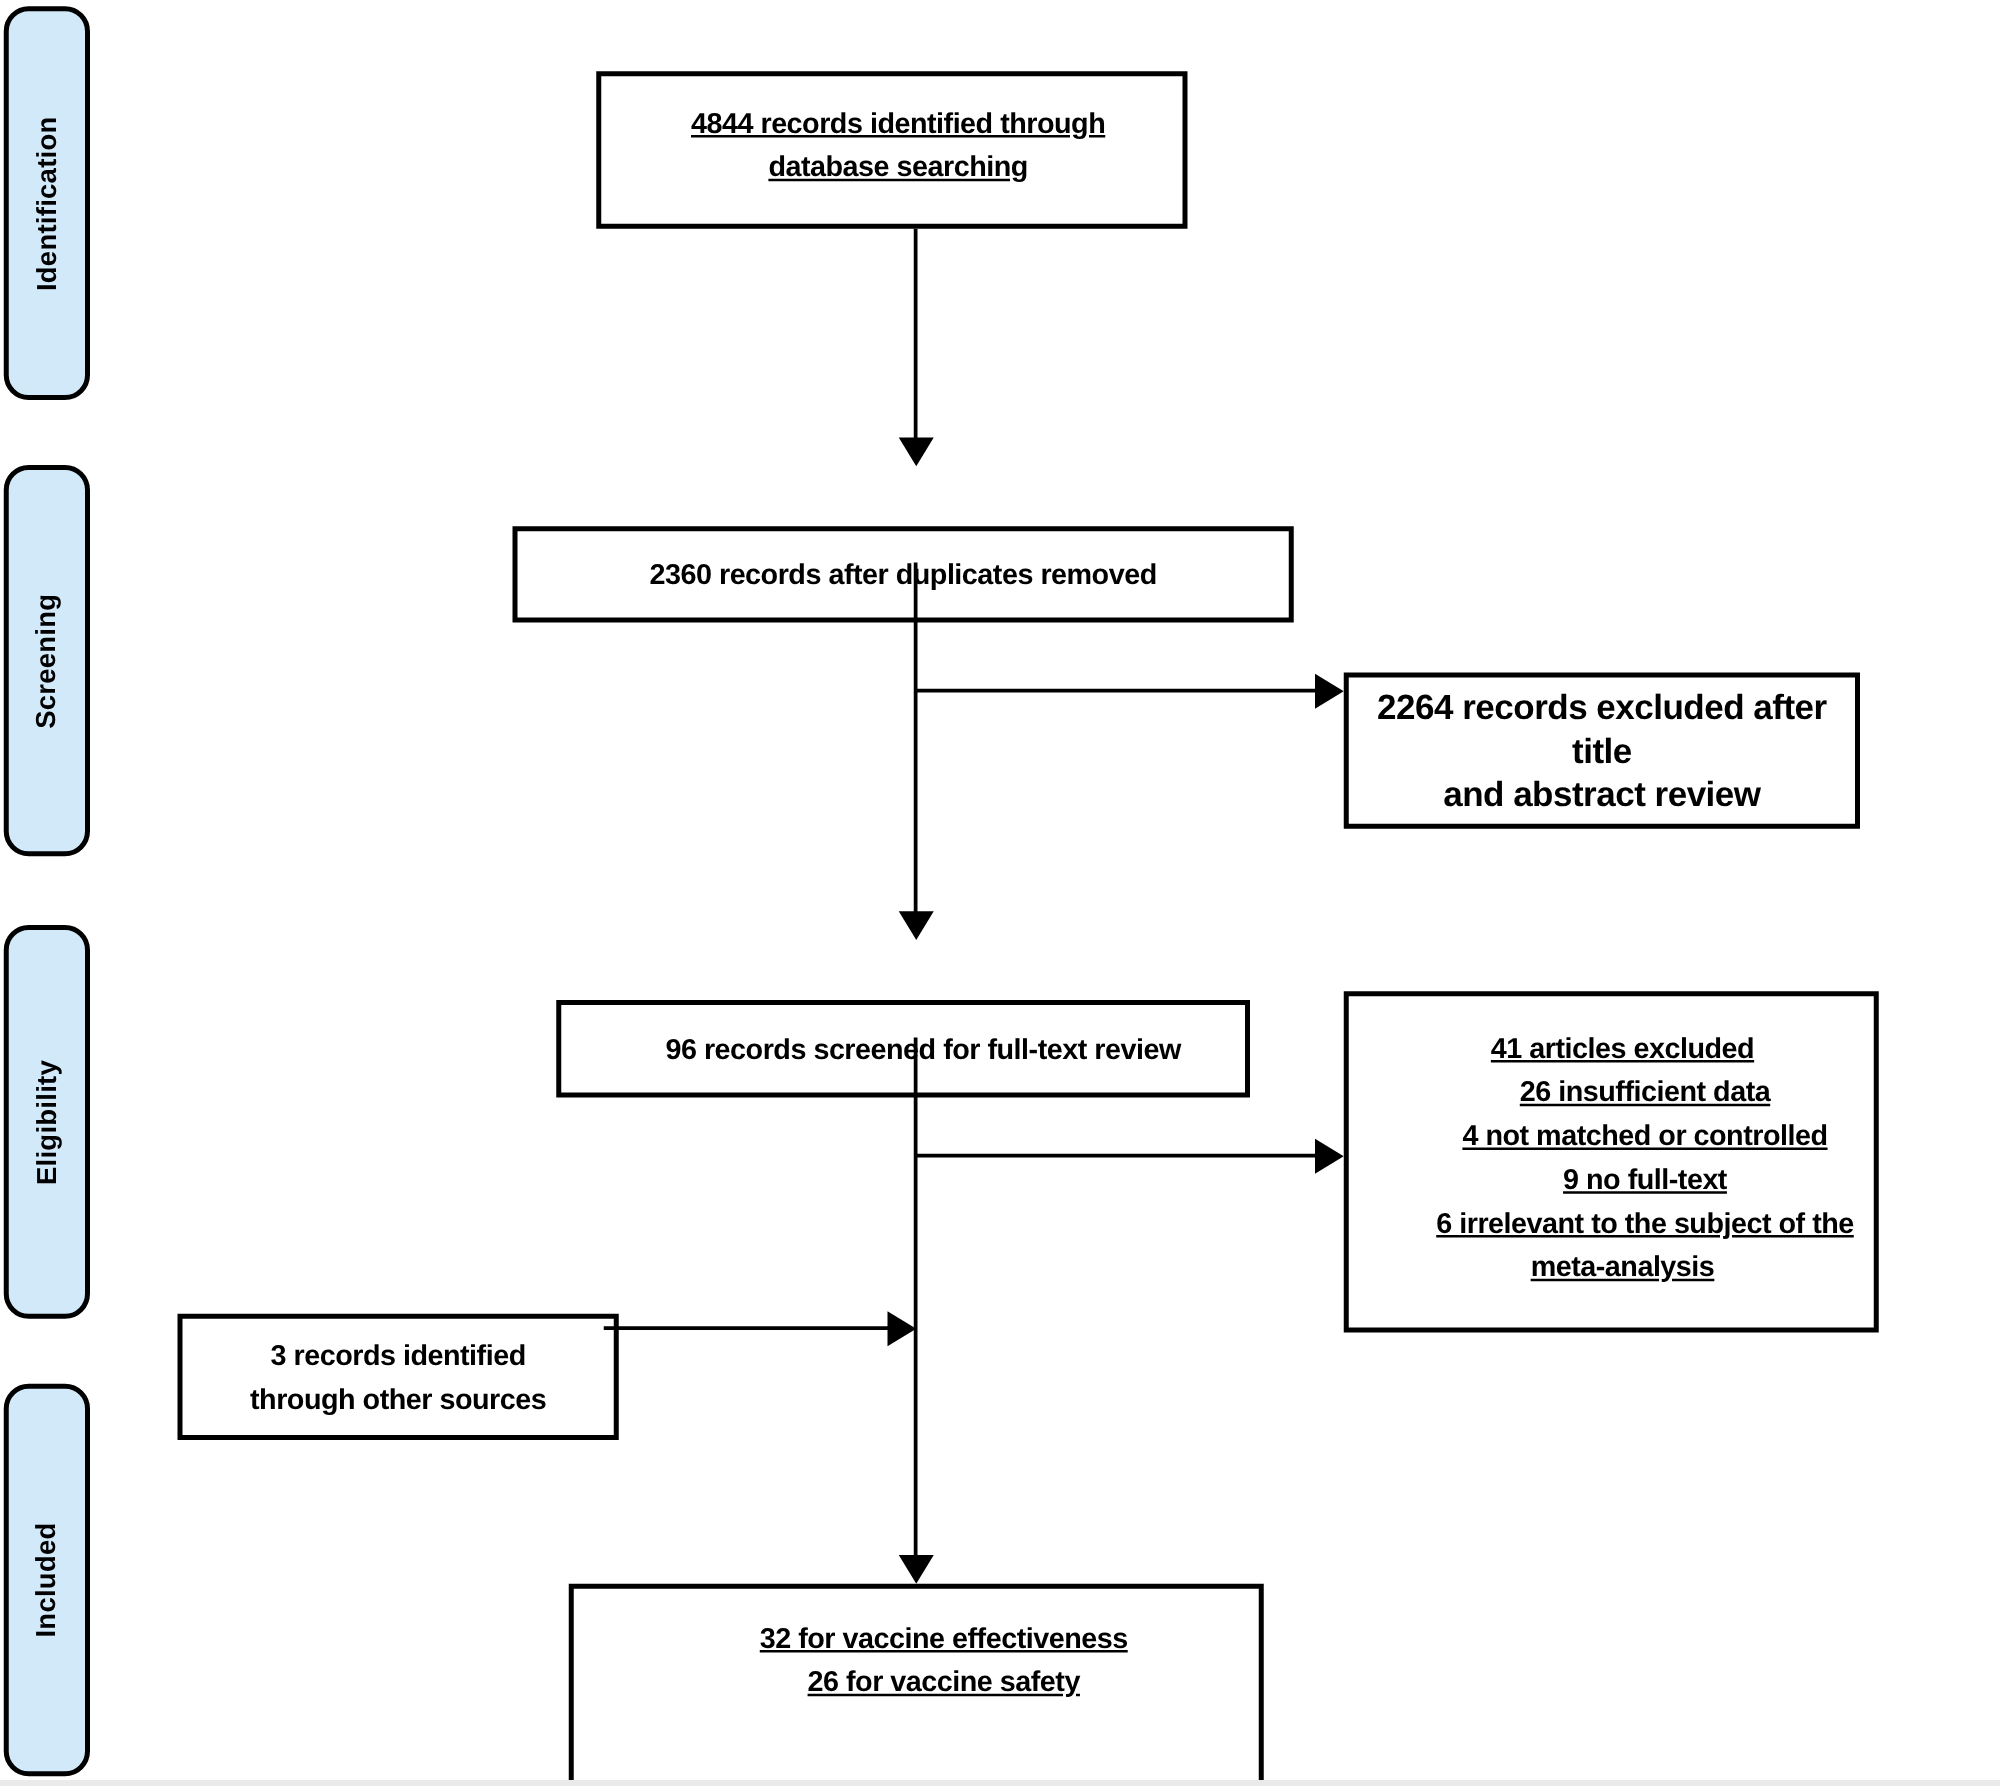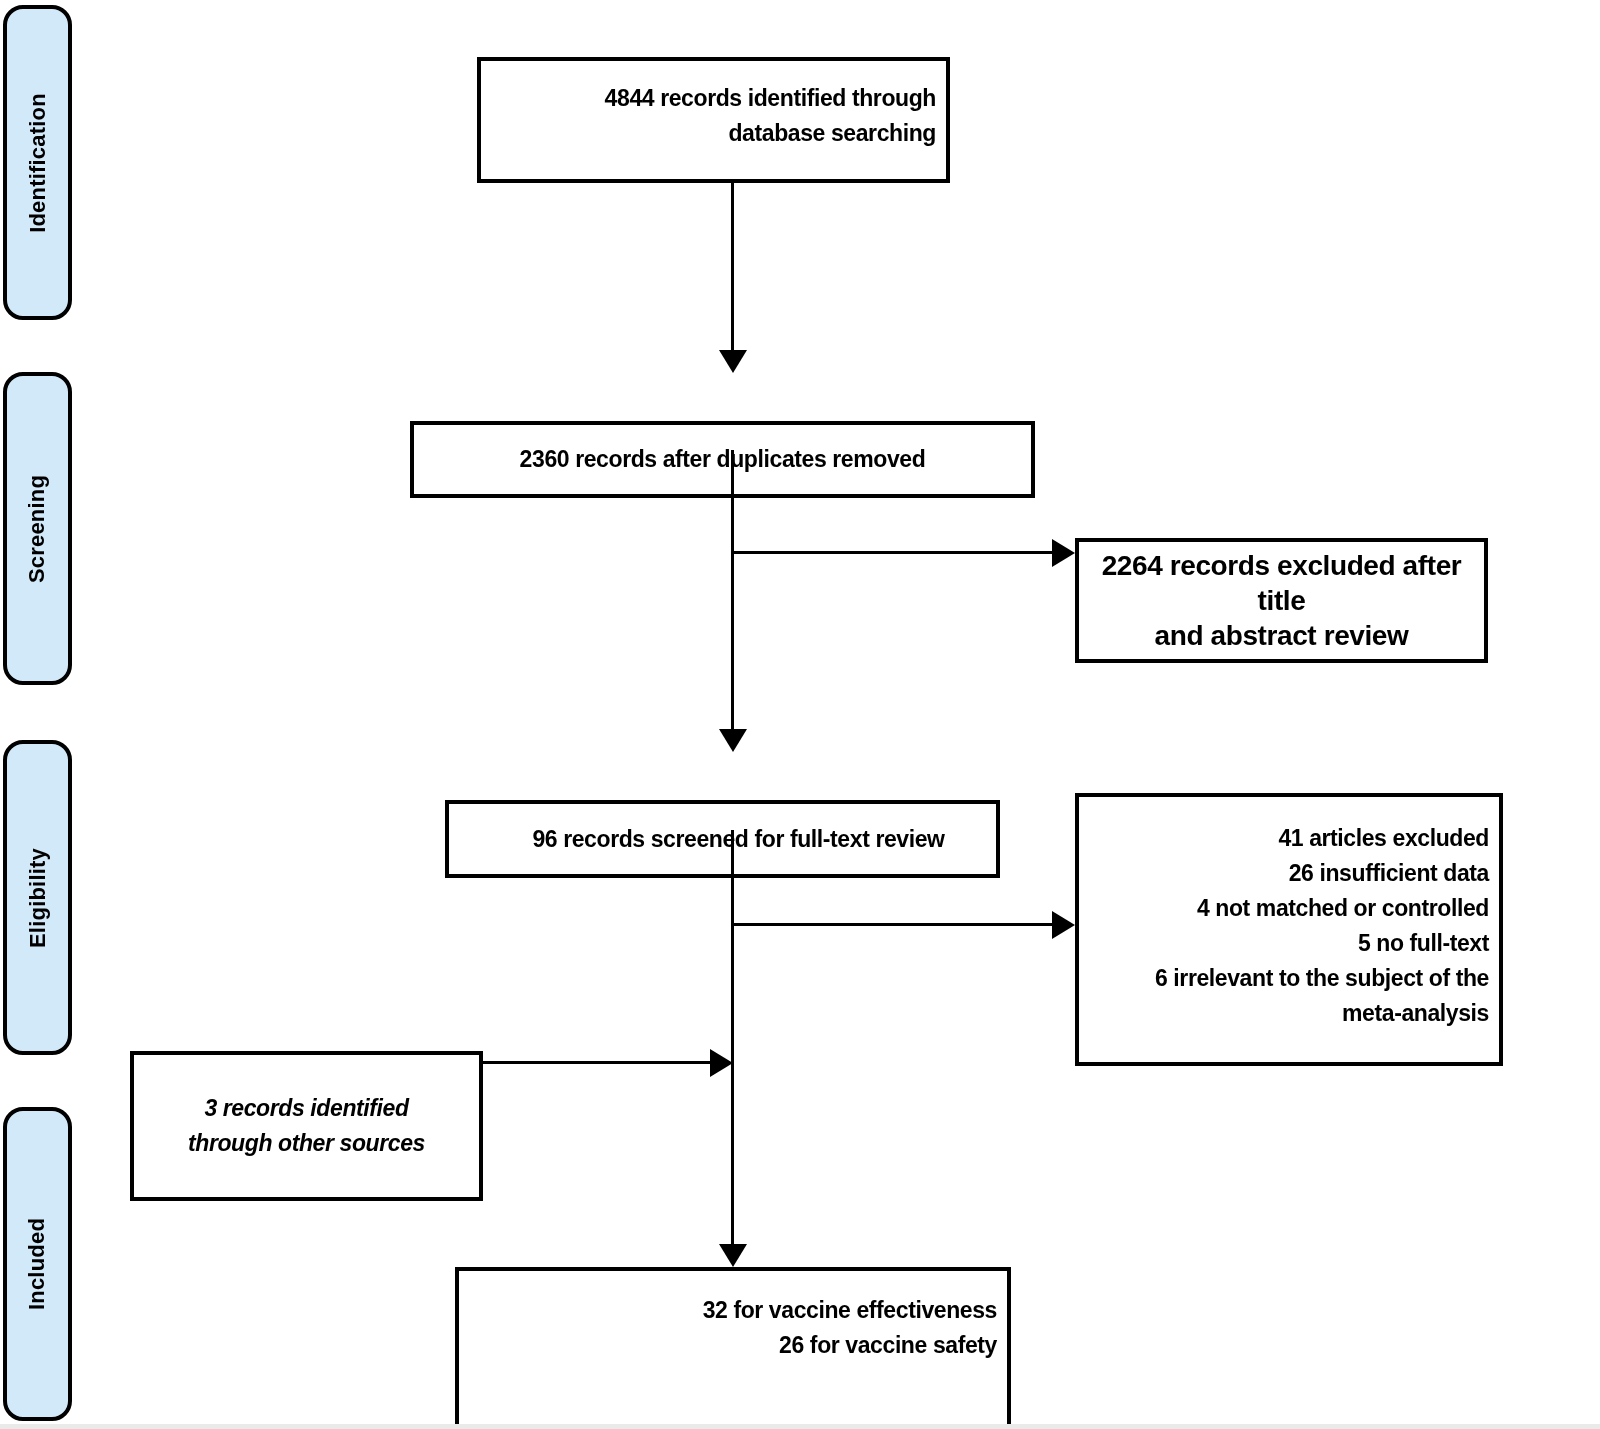--- a/index.html
+++ b/index.html
@@ -46,21 +46,21 @@
     line-height: 35px;
   }
   .fbox.centered {
     display: flex;
     flex-direction: column;
     align-items: center;
     justify-content: center;
     text-align: center;
     margin-top: 48px;
   }
-  .fbox.lefted { padding: 20px 10px 0 20px; text-align: right; }
+  .fbox.lefted { padding: 20px 10px 0 20px; text-align: center; text-decoration: underline; }
   .fbox .indent { padding-left: 36px; }
 
   
   .vline, .hline { position: absolute; background: #000; }
   .vline { width: 3px; }
   .hline { height: 3px; }
   .arrow-down {
     position: absolute; width: 0; height: 0;
     border-left: 14px solid transparent;
     border-right: 14px solid transparent;
@@ -126,26 +126,26 @@
 
   <div class="vline" style="left:731px; top:830px; height:415px;"></div>
   <div class="hline" style="left:733px; top:923px; width:320px;"></div>
   <div class="arrow-right" style="left:1052px; top:911px;"></div>
   <div class="arrow-down" style="left:719px; top:1244px;"></div>
 
   <div class="fbox lefted" style="left:1075px; top:793px; width:428px; height:273px; padding-top:24px; padding-left:28px;">
     <div>41 articles excluded</div>
     <div class="indent">26 insufficient data</div>
     <div class="indent">4 not matched or controlled</div>
-    <div class="indent">5 no full-text</div>
+    <div class="indent">9 no full-text</div>
     <div class="indent">6 irrelevant to the subject of the</div>
     <div>meta-analysis</div>
   </div>
 
-  <div class="fbox centered" style="left:130px; top:1003px; width:353px; height:150px;font-style:italic;">
+  <div class="fbox centered" style="left:142px; top:1003px; width:353px; height:101px;">
     <div>3 records identified</div>
     <div>through other sources</div>
   </div>
 
   <div class="hline" style="left:483px; top:1061px; width:228px;"></div>
   <div class="arrow-right" style="left:710px; top:1049px;"></div>
 
   <div class="fbox lefted" style="left:455px; top:1267px; width:556px; height:175px; padding-top:22px; padding-left:18px;">
     <div class="indent">32 for vaccine effectiveness</div>
     <div class="indent">26 for vaccine safety</div>

